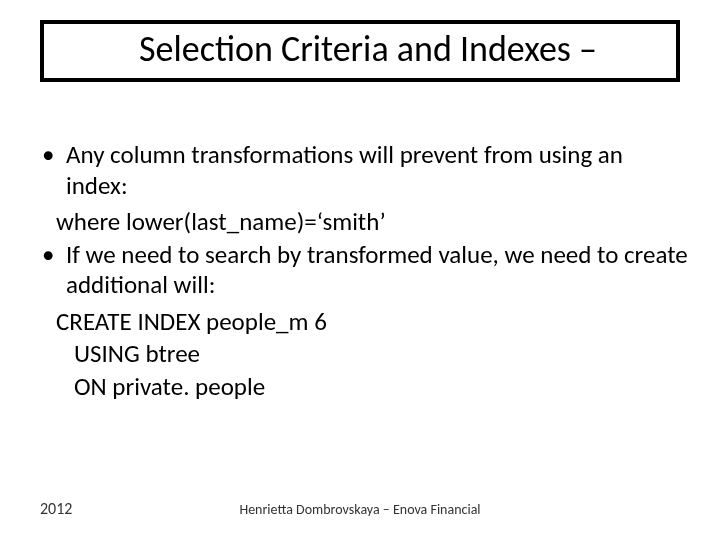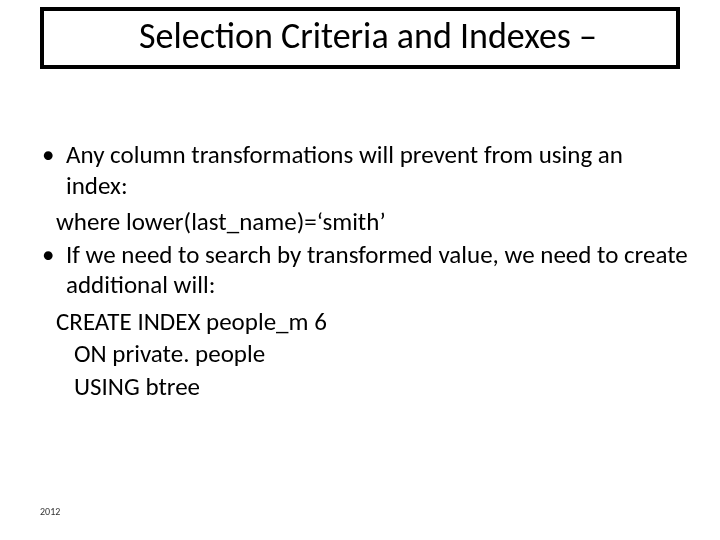--- a/index.html
+++ b/index.html
@@ -13,21 +13,21 @@
     overflow: hidden;
   }
   .slide {
     position: relative;
     width: 720px;
     height: 540px;
     box-sizing: border-box;
   }
   .title-box {
     position: absolute;
-    top: 7px;
+    top: 20px;
     left: 40px;
     right: 40px;
     border: 4px solid #000;
     padding: 4px 12px 8px 28px;
     text-align: center;
   }
   .title-box .title {
     font-size: 36px;
     line-height: 1.18;
     font-weight: 400;
@@ -56,21 +56,21 @@
   .plain {
     margin: 2px 16px;
   }
   .indent {
     padding-left: 18px;
   }
   .footer-left {
     position: absolute;
     left: 40px;
     bottom: 22px;
-    font-size: 10px;
+    font-size: 16px;
     color: #333;
   }
   .footer-center {
     position: absolute;
     left: 0;
     right: 0;
     bottom: 22px;
     text-align: center;
     font-size: 14px;
     color: #333;
@@ -95,20 +95,21 @@
     </div>
 
     <div class="plain">where lower(last_name)=‘smith’</div>
 
     <div class="bullet">
       <div class="dot">•</div>
       <div class="txt">If we need to search by transformed value, we need to create additional will:</div>
     </div>
 
     <div class="plain">CREATE INDEX people_m 6</div>
+    <div class="plain indent">USING btree</div>
     <div class="plain indent">ON private. people</div>
-    <div class="plain indent">USING btree</div>
 
   </div>
 
   <div class="footer-left">2012</div>
+  <div class="footer-center">Henrietta Dombrovskaya – Enova Financial</div>
 
 </div>
 
 </body></html>

